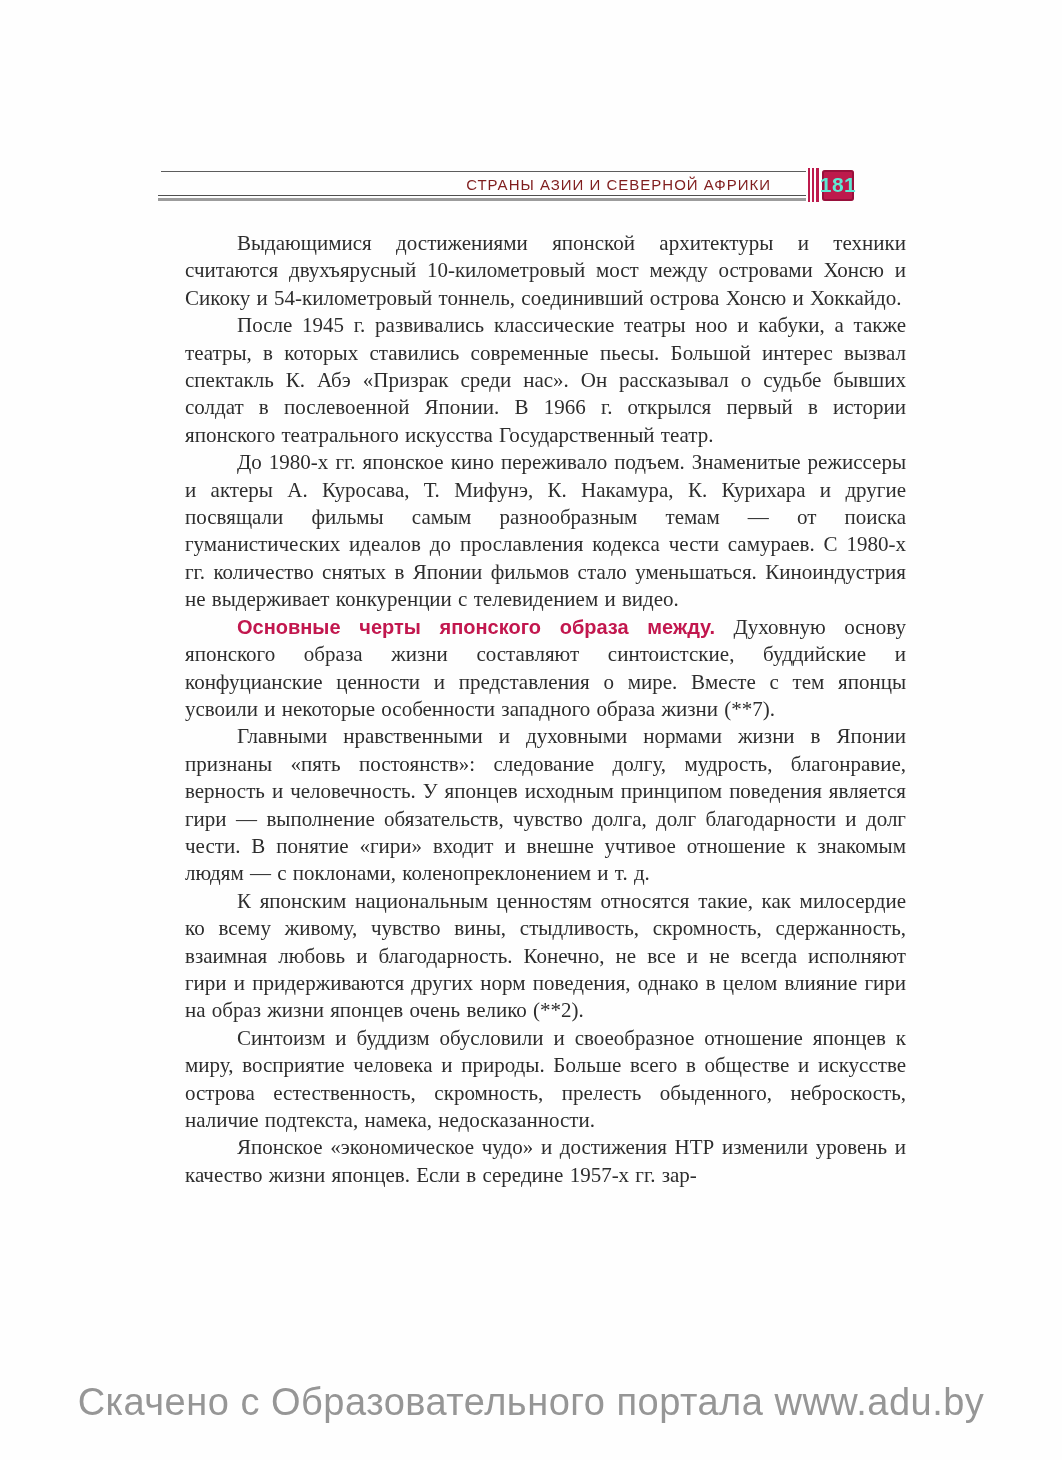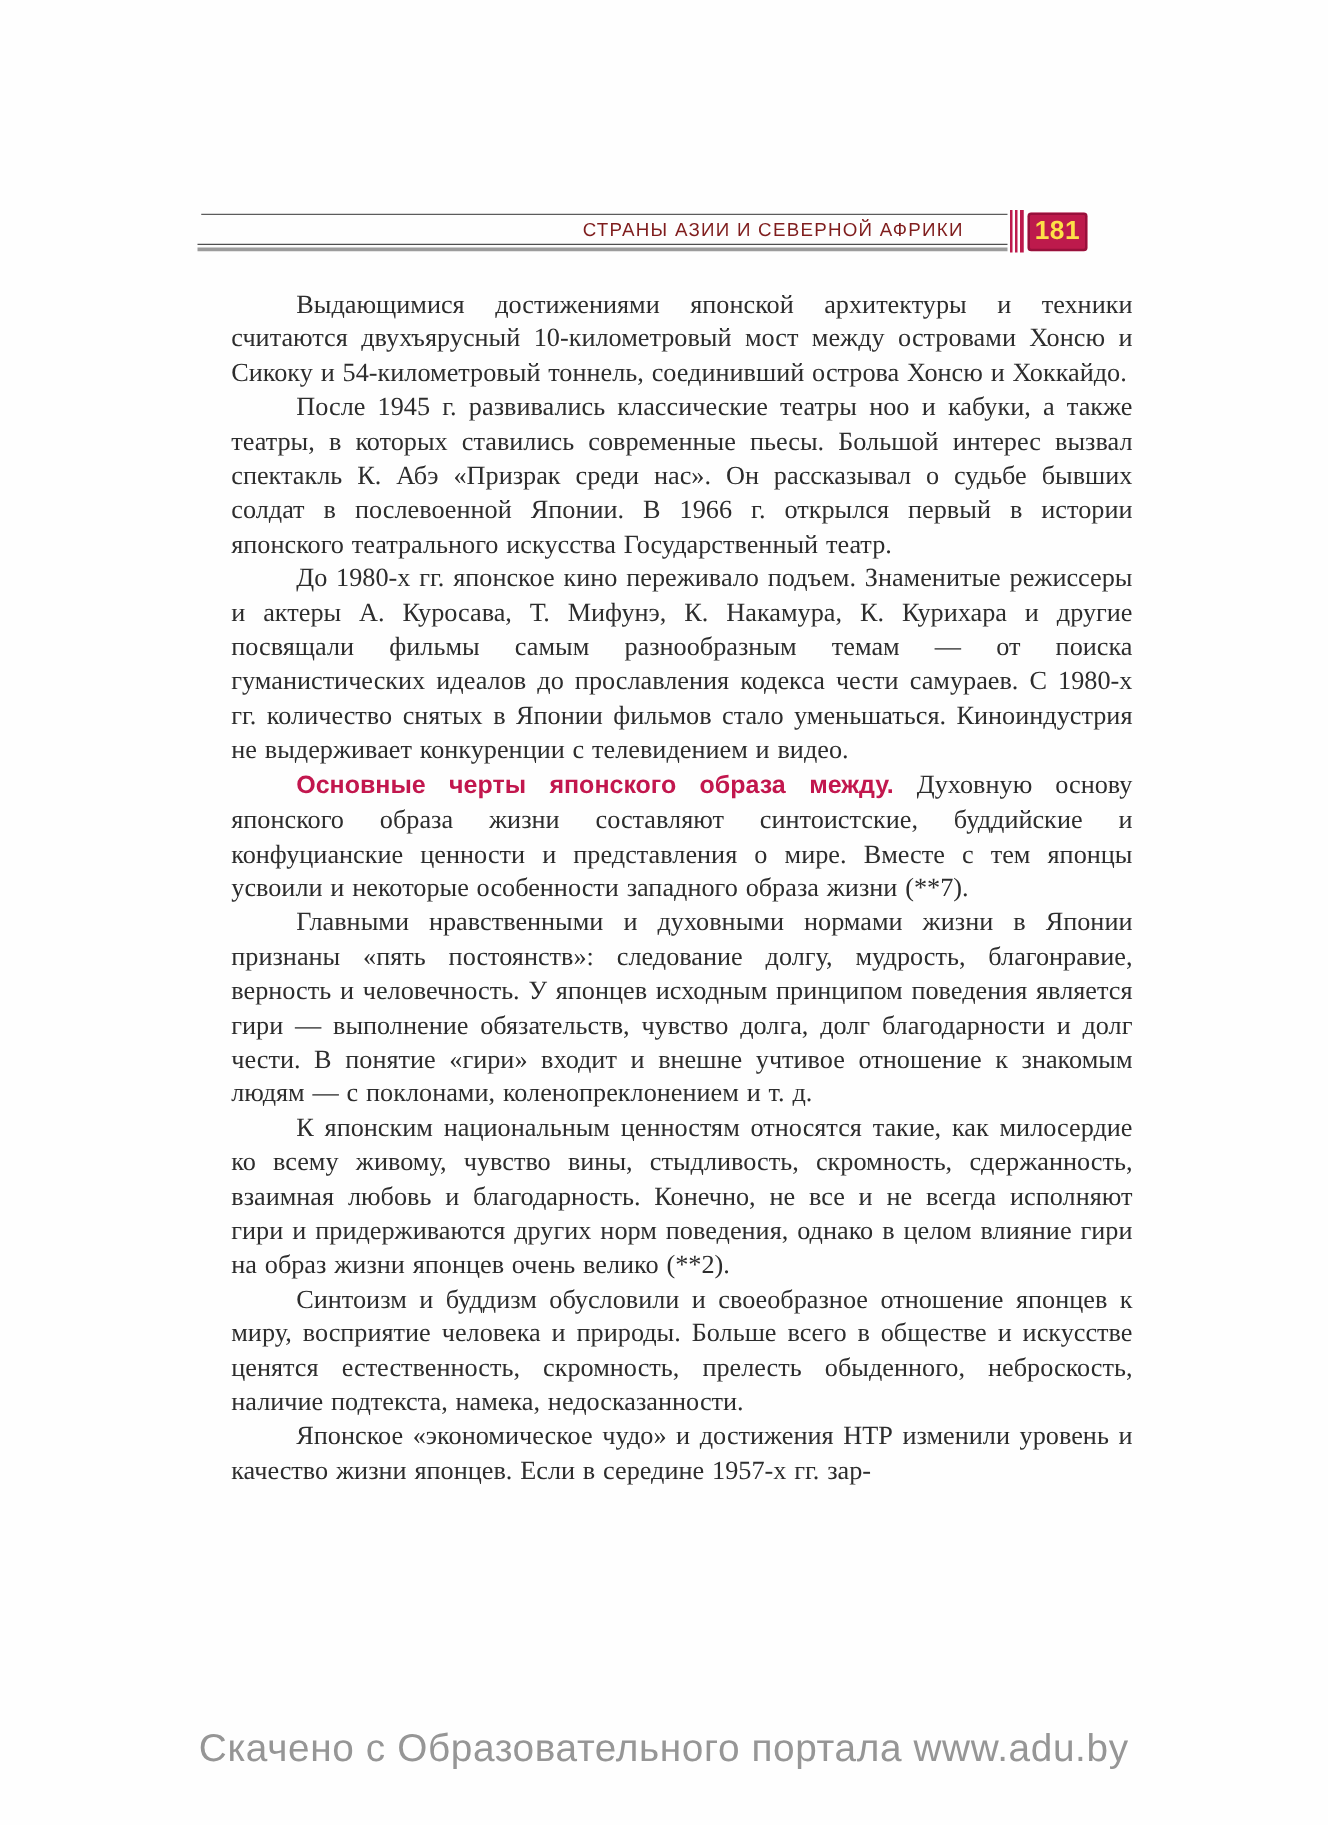--- a/index.html
+++ b/index.html
@@ -35,25 +35,25 @@
   
   .badge-wrap {
     position: absolute; left: 808px; top: 168px;
     display: flex; align-items: center;
   }
   .badge-stripe { background: #bd1a4c; height: 34px; margin-right: 2px; }
   .stripe-a { width: 2px; }
   .stripe-b { width: 2px; }
   .stripe-c { width: 3px; margin-right: 3px; }
   .badge-box {
-    width: 48px; height: 31px;
+    width: 32px; height: 31px;
     background: #bd1a4c;
     border-radius: 3px;
     box-shadow: inset 0 0 0 2px rgba(122, 9, 45, 0.55);
-    color: #fde047;
+    color: #5eead4;
     font-family: "Liberation Sans", sans-serif;
     font-weight: bold; font-size: 21px;
     display: flex; align-items: center; justify-content: center;
     letter-spacing: 0.5px;
   }
   
   .content {
     position: absolute; left: 161px; top: 230px;
     width: 721px;
     color: #2d2d2d;
@@ -68,21 +68,21 @@
     color: #c2174e;
     font-family: "Liberation Sans", sans-serif;
     font-weight: bold;
     font-size: 20px;
   }
   
   .footer {
     position: absolute; left: 0; top: 1381px;
     width: 100%; text-align: center;
     font-family: "Liberation Sans", sans-serif;
-    font-size: 31px; color: #969696;
+    font-size: 38px; color: #969696;
     letter-spacing: 0.5px;
   }
 </style>
 </head>
 <body>
 
 <div class="page">
 
   <div class="rule-top"></div>
   <div class="running-head">СТРАНЫ АЗИИ И СЕВЕРНОЙ АФРИКИ</div>
@@ -96,19 +96,19 @@
     <span class="badge-box">181</span>
   </div>
 
   <div class="content">
     <p>Выдающимися достижениями японской архитектуры и техники считаются двухъярусный 10-километровый мост между островами Хонсю и Сикоку и 54-километровый тоннель, соединивший острова Хонсю и Хоккайдо.</p>
     <p>После 1945 г. развивались классические театры ноо и кабуки, а также театры, в которых ставились современные пьесы. Большой интерес вызвал спектакль К. Абэ «Призрак среди нас». Он рассказывал о судьбе бывших солдат в послевоенной Японии. В 1966 г. открылся первый в истории японского театрального искусства Государственный театр.</p>
     <p>До 1980-х гг. японское кино переживало подъем. Знаменитые режиссеры и актеры А. Куросава, Т. Мифунэ, К. Накамура, К. Курихара и другие посвящали фильмы самым разнообразным темам — от поиска гуманистических идеалов до прославления кодекса чести самураев. С 1980-х гг. количество снятых в Японии фильмов стало уменьшаться. Киноиндустрия не выдерживает конкуренции с телевидением и видео.</p>
     <p><span class="red-heading">Основные черты японского образа между.</span> <span>Духовную основу японского образа жизни составляют синтоистские, буддийские и конфуцианские ценности и представления о мире. Вместе с тем японцы усвоили и некоторые особенности западного образа жизни (**7).</span></p>
     <p>Главными нравственными и духовными нормами жизни в Японии признаны «пять постоянств»: следование долгу, мудрость, благонравие, верность и человечность. У японцев исходным принципом поведения является гири — выполнение обязательств, чувство долга, долг благодарности и долг чести. В понятие «гири» входит и внешне учтивое отношение к знакомым людям — с поклонами, коленопреклонением и т. д.</p>
     <p>К японским национальным ценностям относятся такие, как милосердие ко всему живому, чувство вины, стыдливость, скромность, сдержанность, взаимная любовь и благодарность. Конечно, не все и не всегда исполняют гири и придерживаются других норм поведения, однако в целом влияние гири на образ жизни японцев очень велико (**2).</p>
-    <p>Синтоизм и буддизм обусловили и своеобразное отношение японцев к миру, восприятие человека и природы. Больше всего в обществе и искусстве ценятся естественность, скромность, прелесть обыденного, неброскость, наличие подтекста, намека, недосказанности.</p>
+    <p>Синтоизм и буддизм обусловили и своеобразное отношение японцев к миру, восприятие человека и природы. Больше всего в обществе и искусстве острова естественность, скромность, прелесть обыденного, неброскость, наличие подтекста, намека, недосказанности.</p>
     <p>Японское «экономическое чудо» и достижения НТР изменили уровень и качество жизни японцев. Если в середине 1957-х гг. зар-</p>
   </div>
 
   <div class="footer">Скачено с Образовательного портала www.adu.by</div>
 
 </div>
 
 </body></html>

